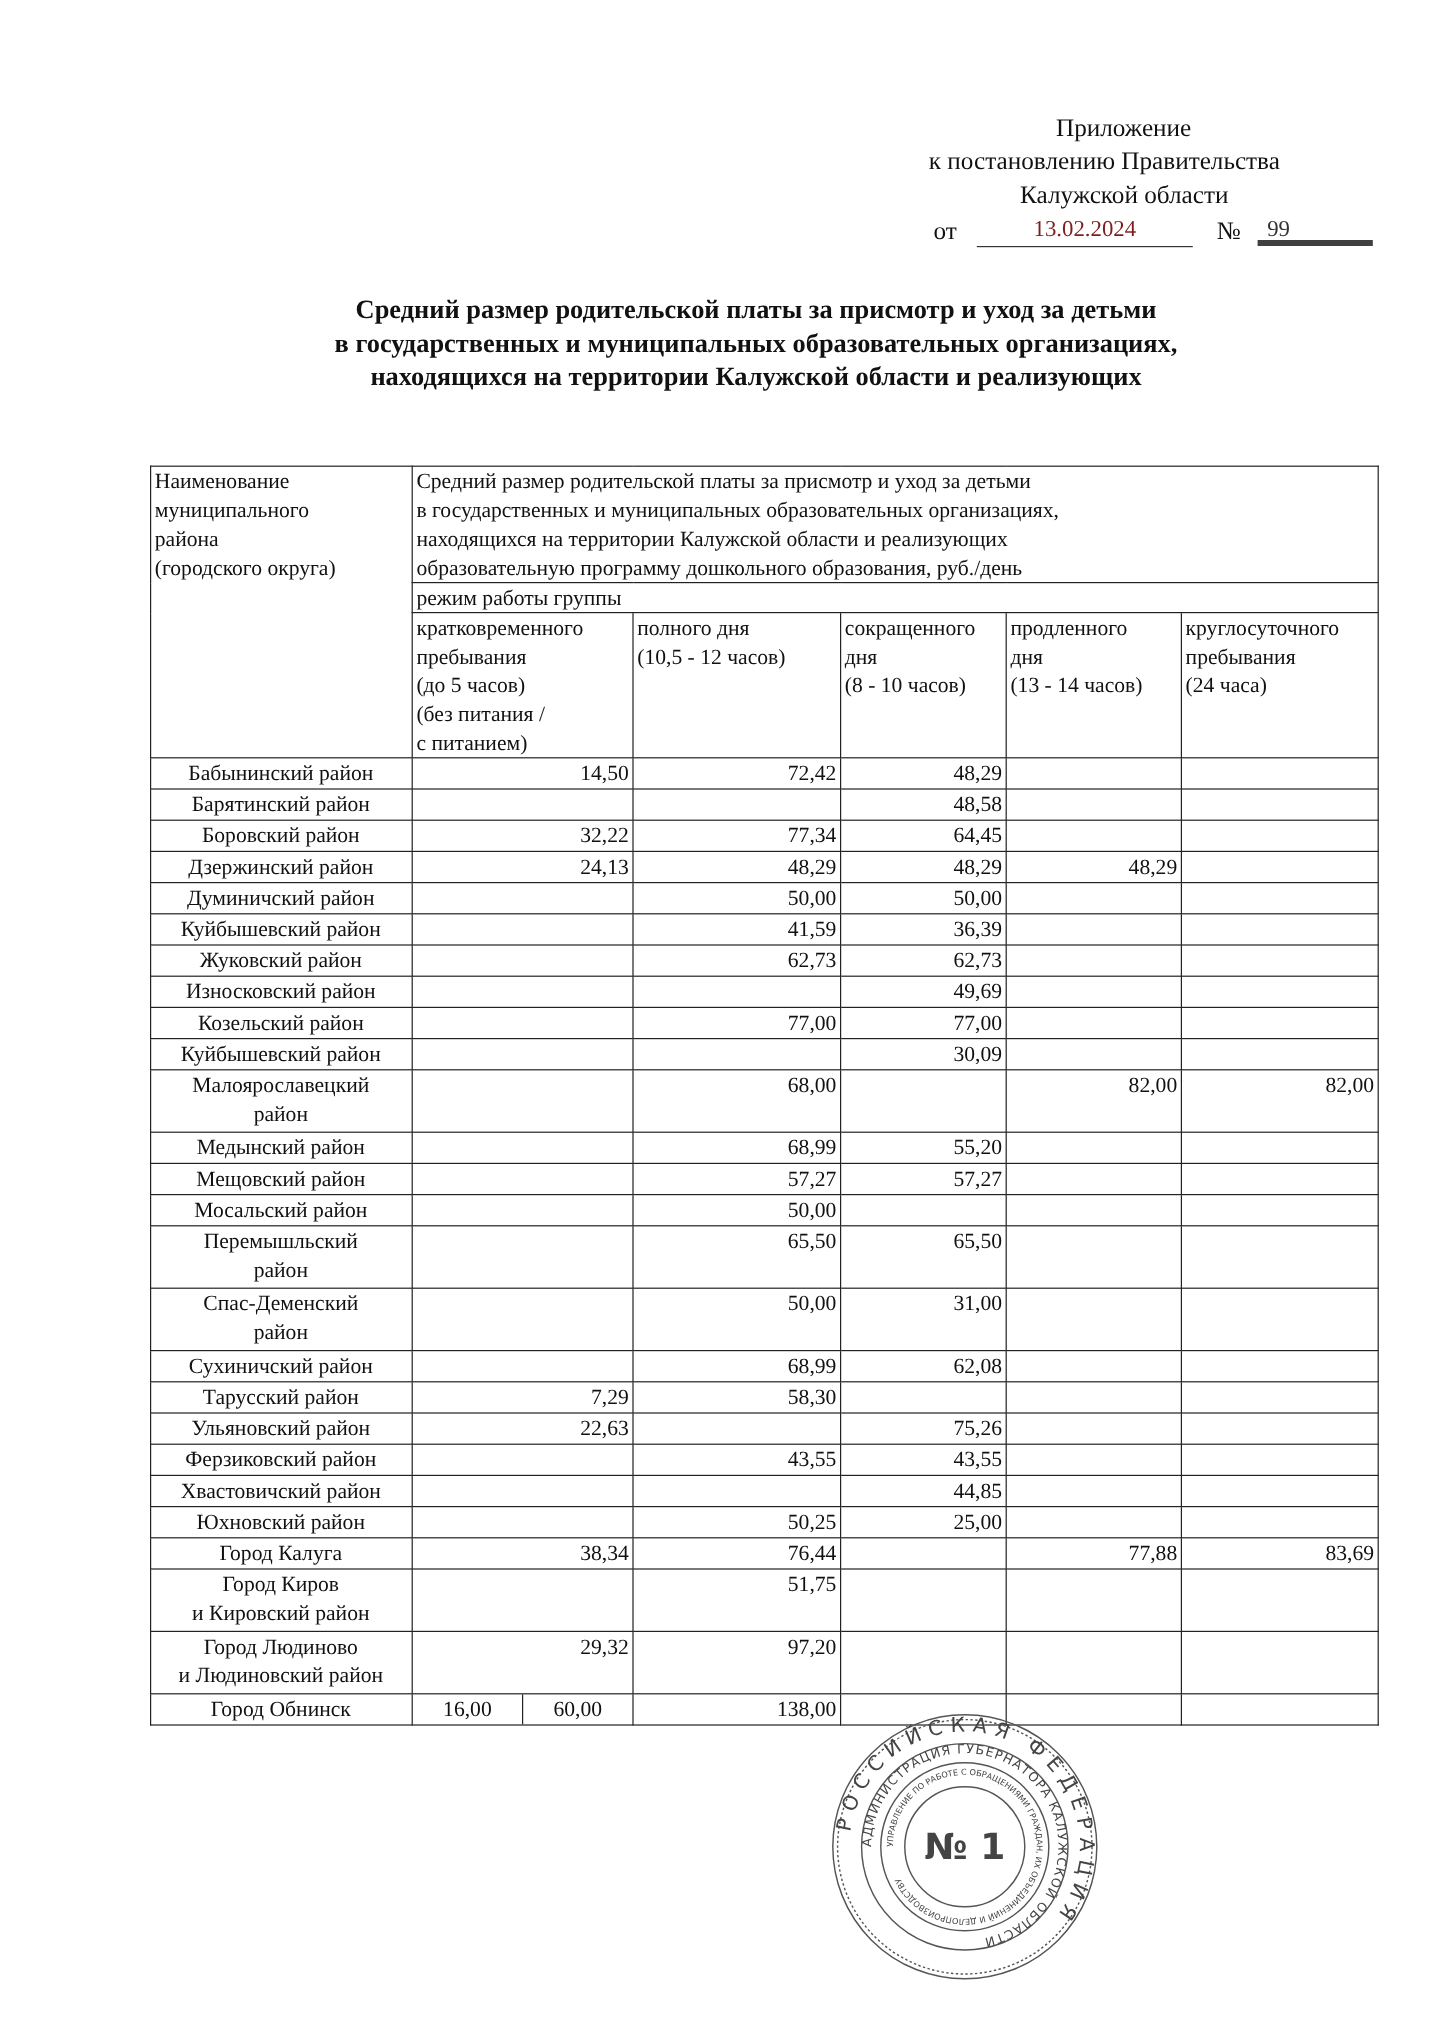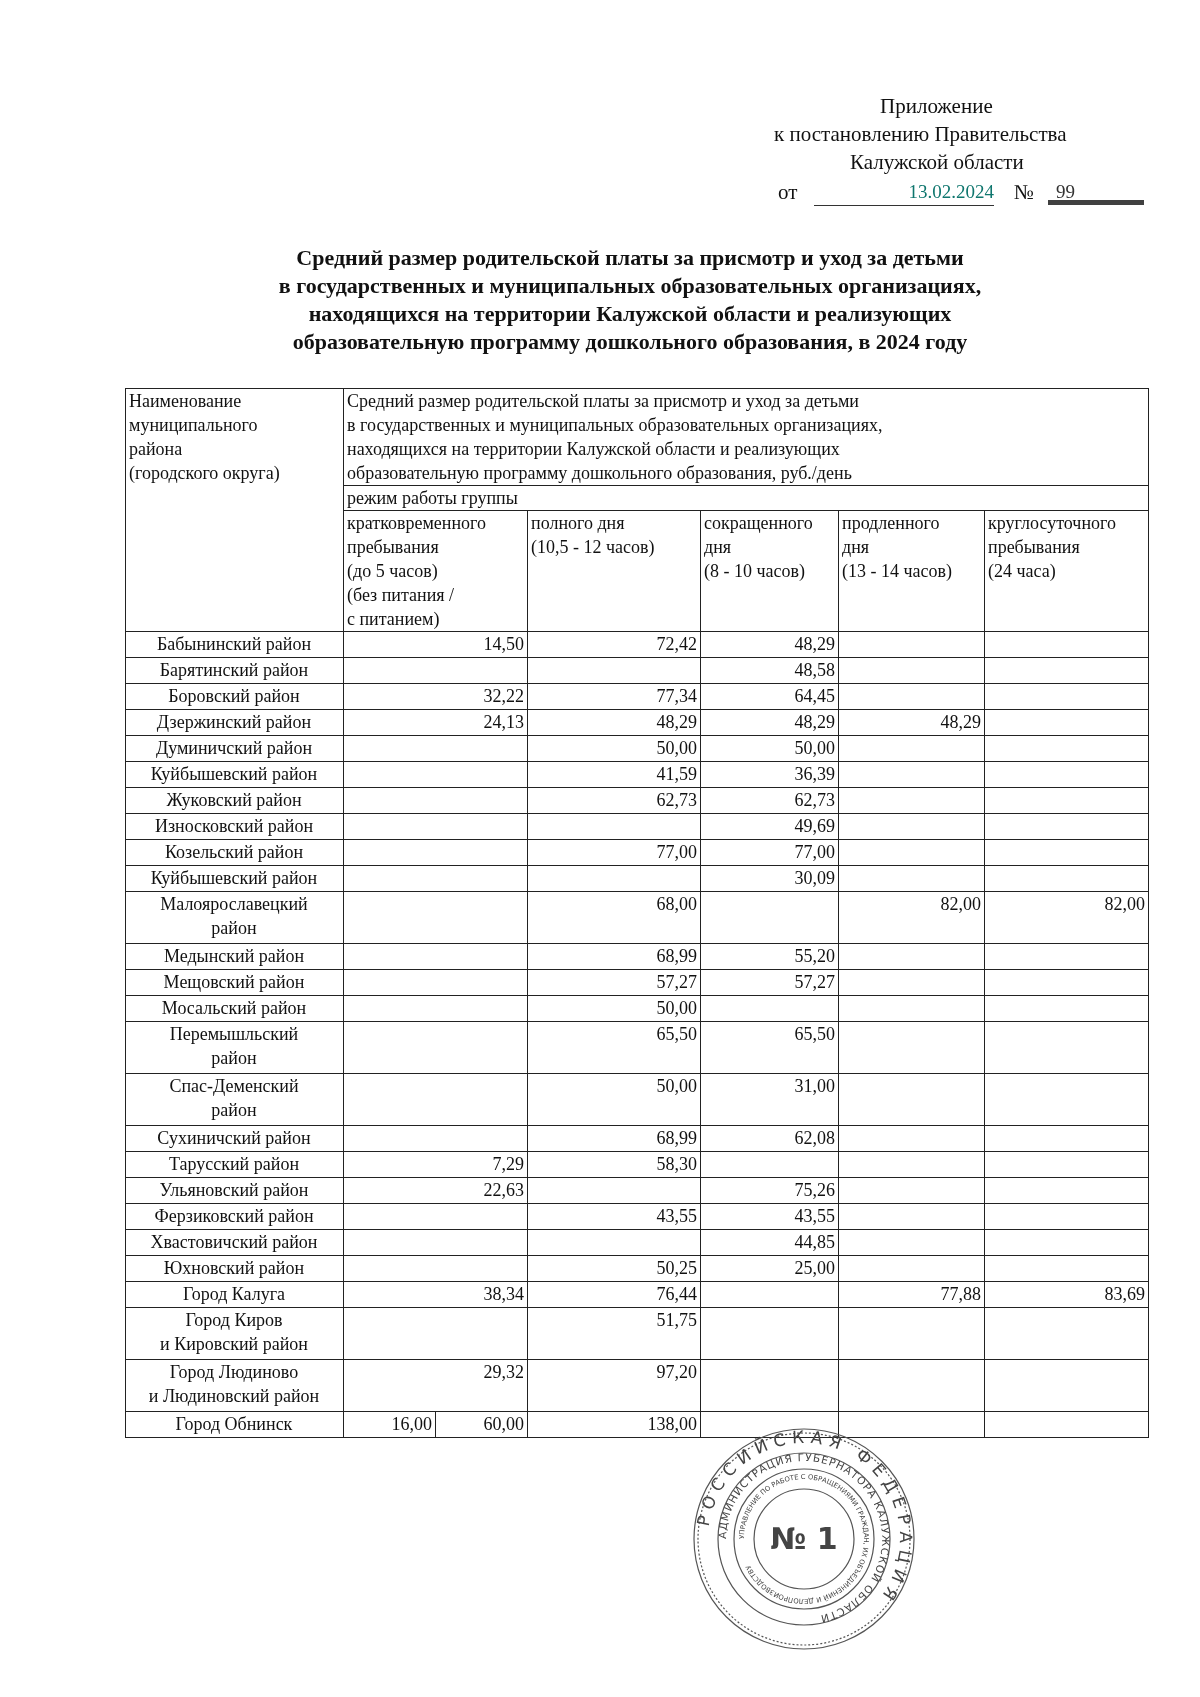--- a/index.html
+++ b/index.html
@@ -4,38 +4,38 @@
 <style>
   html, body { margin: 0; padding: 0; background: #ffffff; }
   body { width: 1200px; height: 1697px; position: relative; overflow: hidden;
          font-family: "Liberation Serif", "DejaVu Serif", serif; color: #111; }
   .appendix { position: absolute; left: 760px; top: 92px; width: 400px; font-size: 21px; line-height: 28px; }
   .appendix .l1 { position: absolute; left: 120px; top: 0; white-space: nowrap; }
   .appendix .l2 { position: absolute; left: 14px; top: 28px; white-space: nowrap; }
   .appendix .l3 { position: absolute; left: 90px; top: 56px; white-space: nowrap; }
   .appendix .l4 { position: absolute; left: 18px; top: 86px; white-space: nowrap; width: 382px; }
   .appendix .ot { position: absolute; left: 0; top: 0; }
-  .appendix .date { position: absolute; left: 36px; top: 0; width: 180px; text-align: right; border-bottom: 1px solid #333; height: 27px; font-size: 19px; color:#0f766e; }
+  .appendix .date { position: absolute; left: 36px; top: 0; width: 180px; text-align: center; border-bottom: 1px solid #333; height: 27px; font-size: 19px; color:#7f1d1d; }
   .appendix .no { position: absolute; left: 236px; top: 0; }
   .appendix .num { position: absolute; left: 270px; top: 0; width: 96px; border-bottom: 5px solid #404040; height: 27px; font-size: 19px; color:#333; padding-left: 8px; box-sizing: border-box; }
 
   .title { position: absolute; left: 150px; top: 244px; width: 960px; text-align: center;
            font-weight: bold; font-size: 22px; line-height: 28px; }
 
   table.main { position: absolute; left: 125px; top: 388px; border-collapse: collapse;
                font-size: 18px; line-height: 24px; table-layout: fixed; }
   table.main td, table.main th { border: 1.3px solid #222; padding: 0 3px; vertical-align: top; font-weight: normal; }
   .hdr { text-align: left; }
   .name { text-align: center; padding-left: 2px !important; }
   .val { text-align: right; }
   tr.r1 td { height: 25px; }
   tr.r2 td { height: 51px; }
   td.split { padding: 0 !important; }
   td.split .inner { display: flex; height: 100%; }
-  td.split .inner span { flex: 1; text-align: right; padding: 0 3px; }
+  td.split .inner span { flex: 1; text-align: center; padding: 0 3px; }
   td.split .inner span + span { border-left: 1.3px solid #222; }
 
   .stamp { position: absolute; left: 690px; top: 1425px; width: 228px; height: 228px; }
 </style>
 </head>
 <body>
 
 <div class="appendix">
   <div class="l1">Приложение</div>
   <div class="l2">к постановлению Правительства</div>
@@ -45,21 +45,20 @@
     <span class="date">13.02.2024</span>
     <span class="no">№</span>
     <span class="num">99</span>
   </div>
 </div>
 
 <div class="title">
   <div>Средний размер родительской платы за присмотр и уход за детьми</div>
   <div>в государственных и муниципальных образовательных организациях,</div>
   <div>находящихся на территории Калужской области и реализующих</div>
-  <div>образовательную программу дошкольного образования, в 2024 году</div>
 </div>
 
 <table class="main">
   <colgroup>
     <col style="width:218px">
       <col style="width:184px">
       <col style="width:173px">
     <col style="width:138px">
       <col style="width:146px">
       <col style="width:164px">

